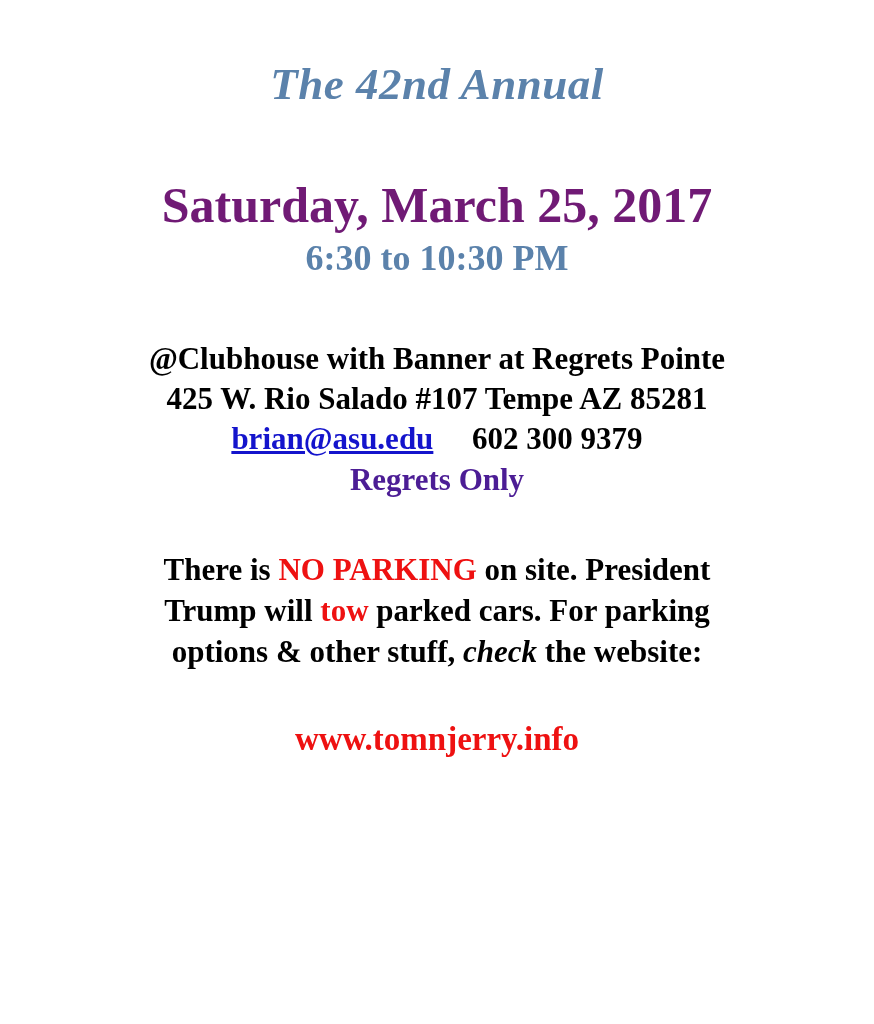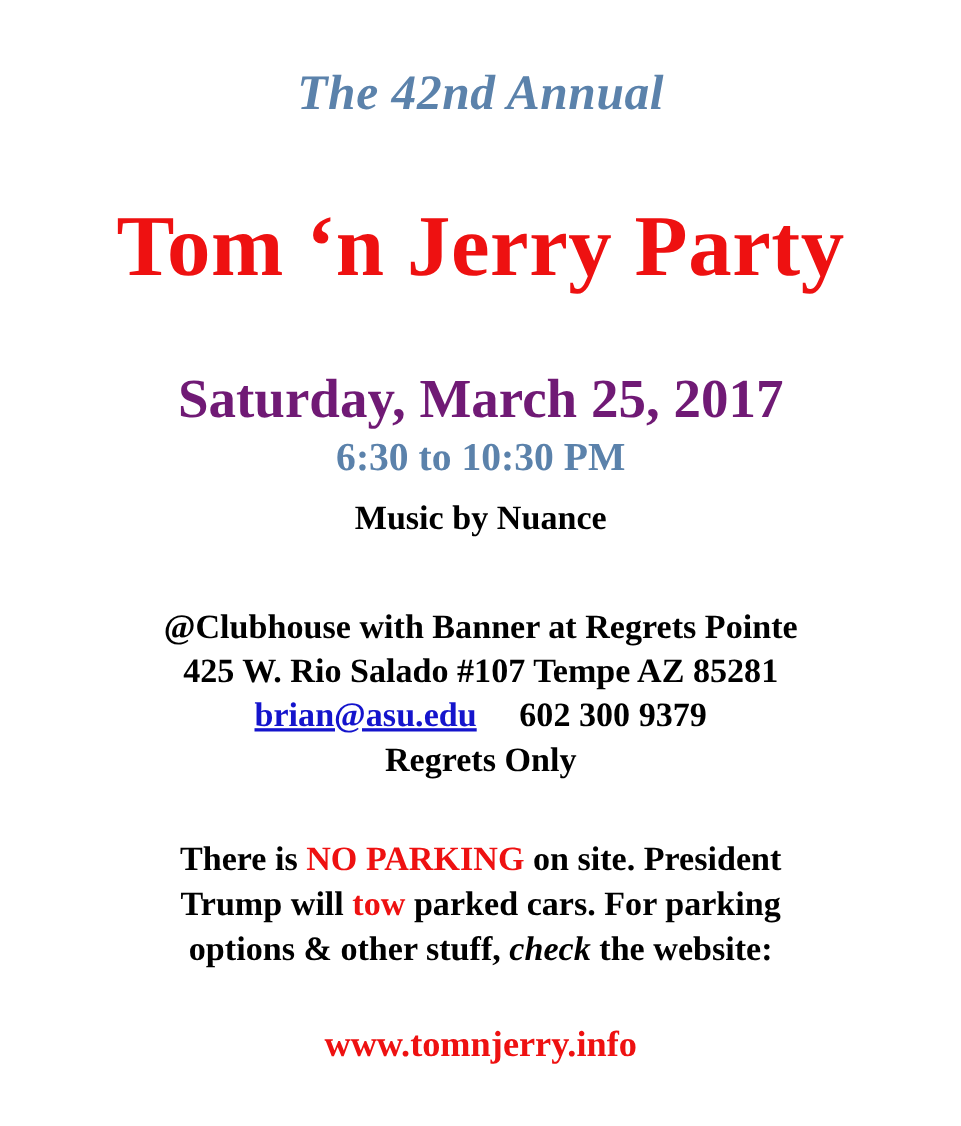--- a/index.html
+++ b/index.html
@@ -96,21 +96,21 @@
     white-space: pre;
   }
   .email {
     color: #1414cc;
     text-decoration: underline;
   }
   .regrets {
     font-family: "Liberation Serif", serif;
     font-weight: bold;
     font-size: 31px;
-    color: #000000;
+    color: #4c1d95;
     line-height: 1.28;
     padding-top: 2px;
   }
 
   
   .notice {
     padding-top: 50px;
     font-family: "Liberation Serif", serif;
     font-weight: bold;
     font-size: 31px;
@@ -129,28 +129,26 @@
     line-height: 1.1;
   }
 </style>
 </head>
 <body>
 
 <div class="flyer">
 
   <div class="annual line">The 42nd Annual</div>
 
-  <div class="maintitle line">Tom ‘n Jerry Party</div>
 
   <div class="date line">Saturday, March 25, 2017</div>
 
   <div class="time line">6:30 to 10:30 PM</div>
 
 
-  <div class="music line">Music by Nuance</div>
 
   <div class="venue">
     <div class="venue-line line">@Clubhouse with Banner at Regrets Pointe</div>
     <div class="venue-line line">425 W. Rio Salado #107    Tempe AZ 85281</div>
     <div class="contact-line line"><span class="email">brian@asu.edu</span><span>&nbsp;&nbsp;&nbsp;&nbsp;&nbsp;</span><span>602 300 9379</span></div>
     <div class="regrets line">Regrets Only</div>
   </div>
 
   <div class="notice">
     <div class="line"><span>There is </span><span class="red">NO PARKING</span><span> on site. President</span></div>

